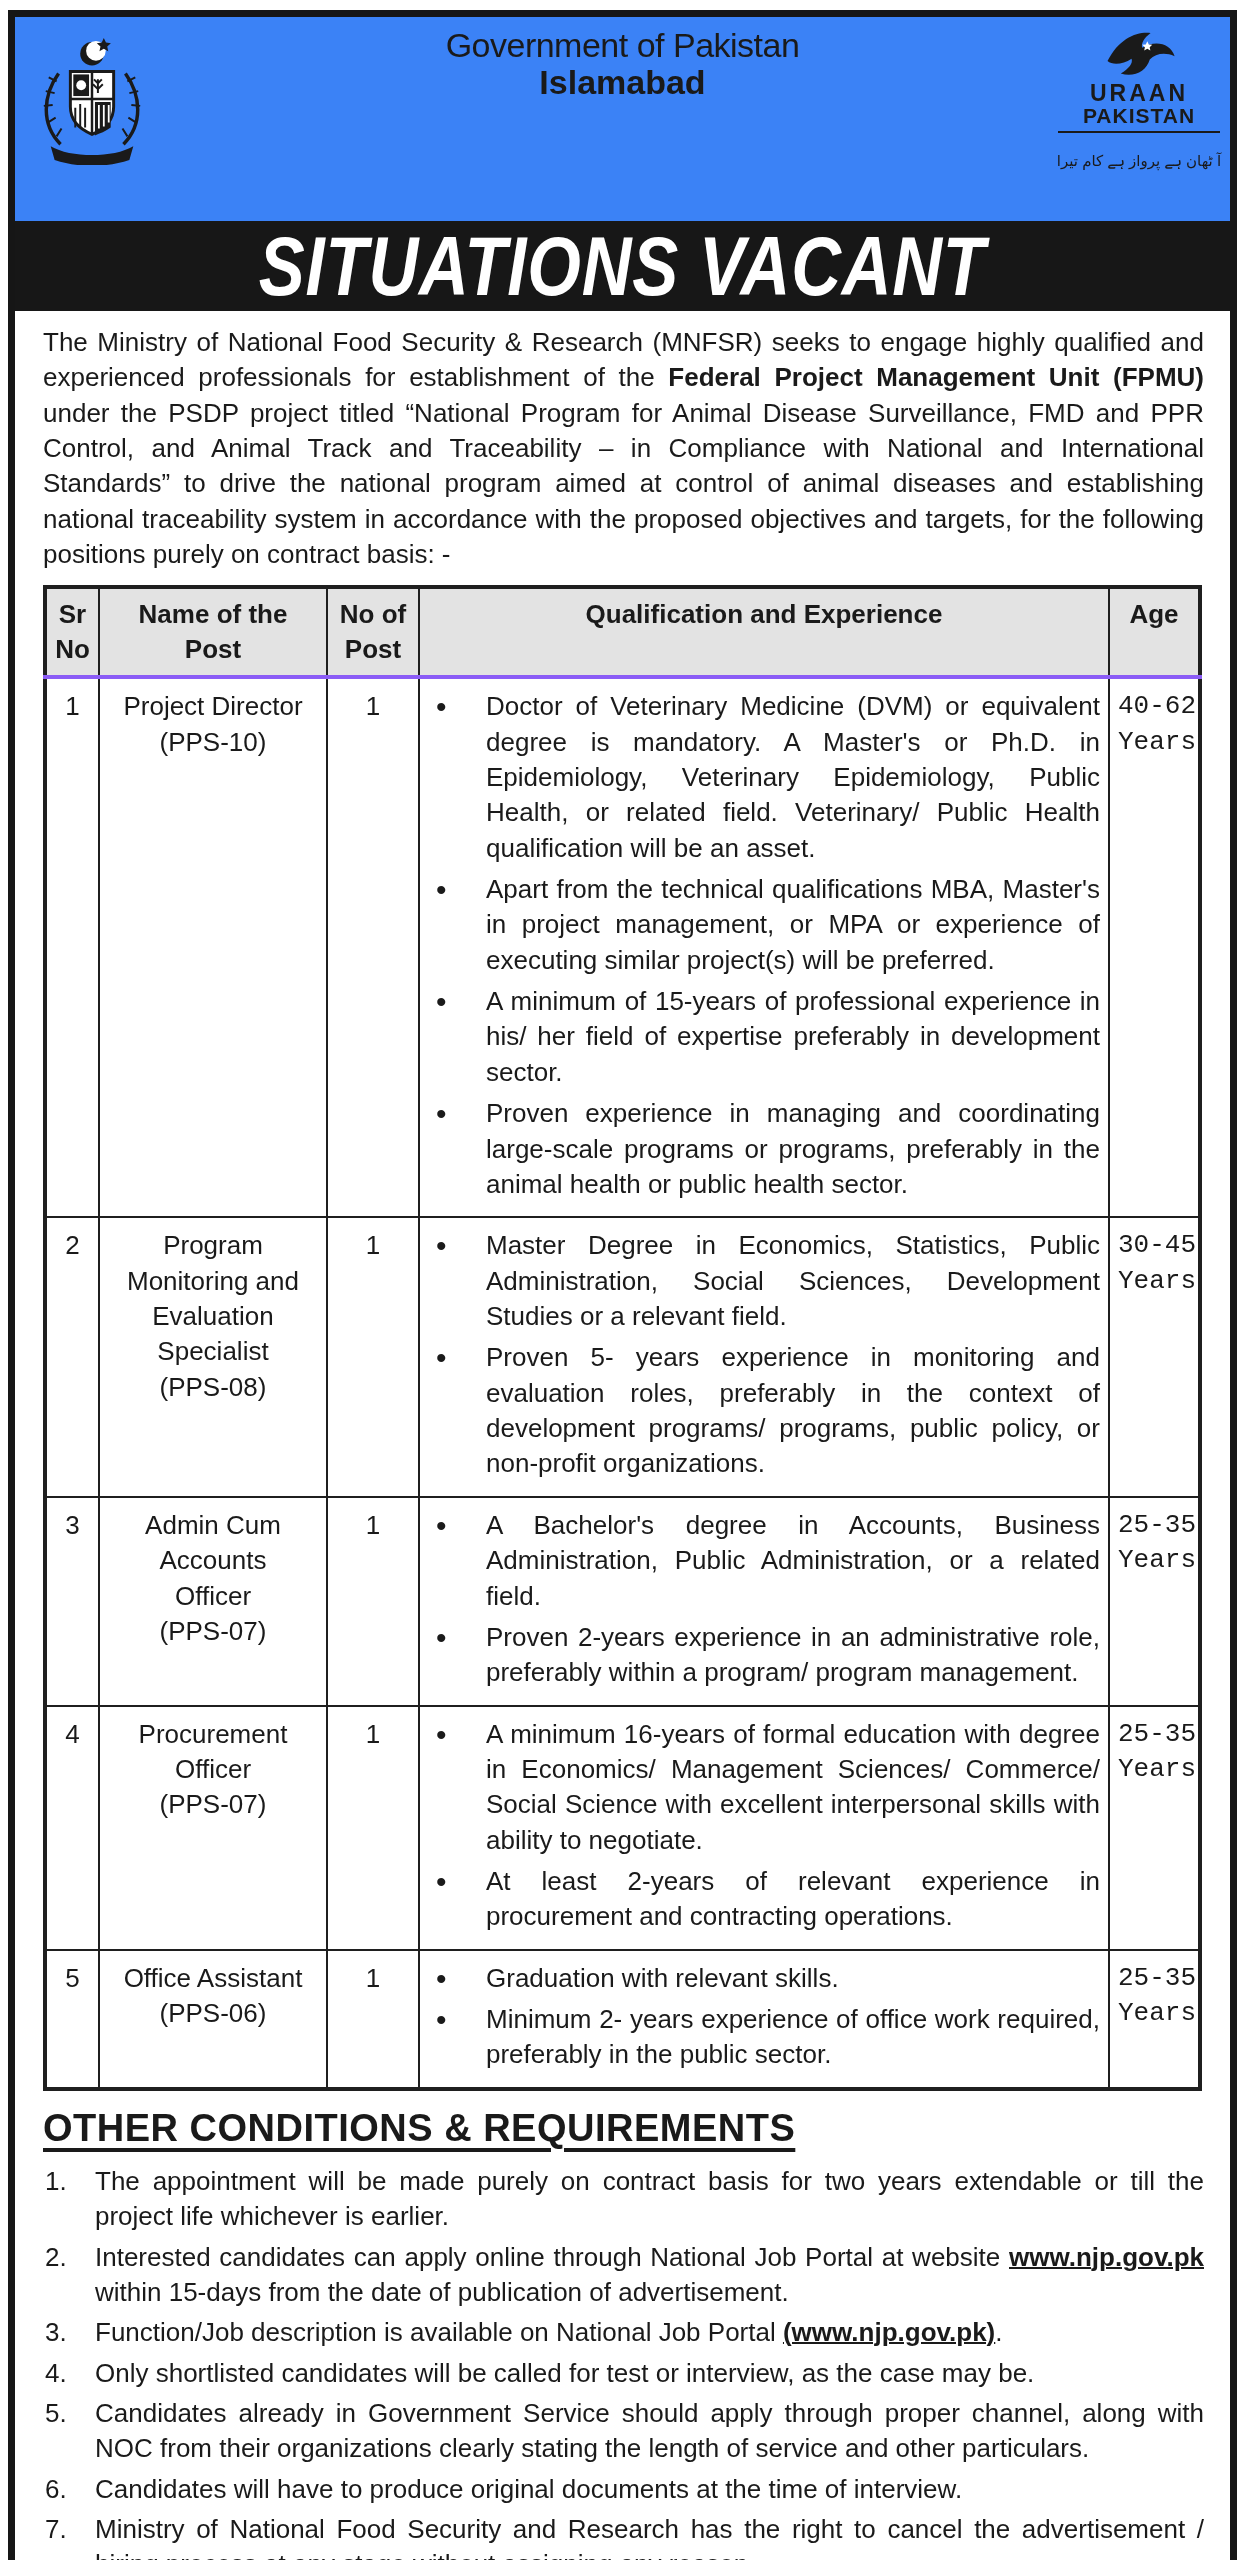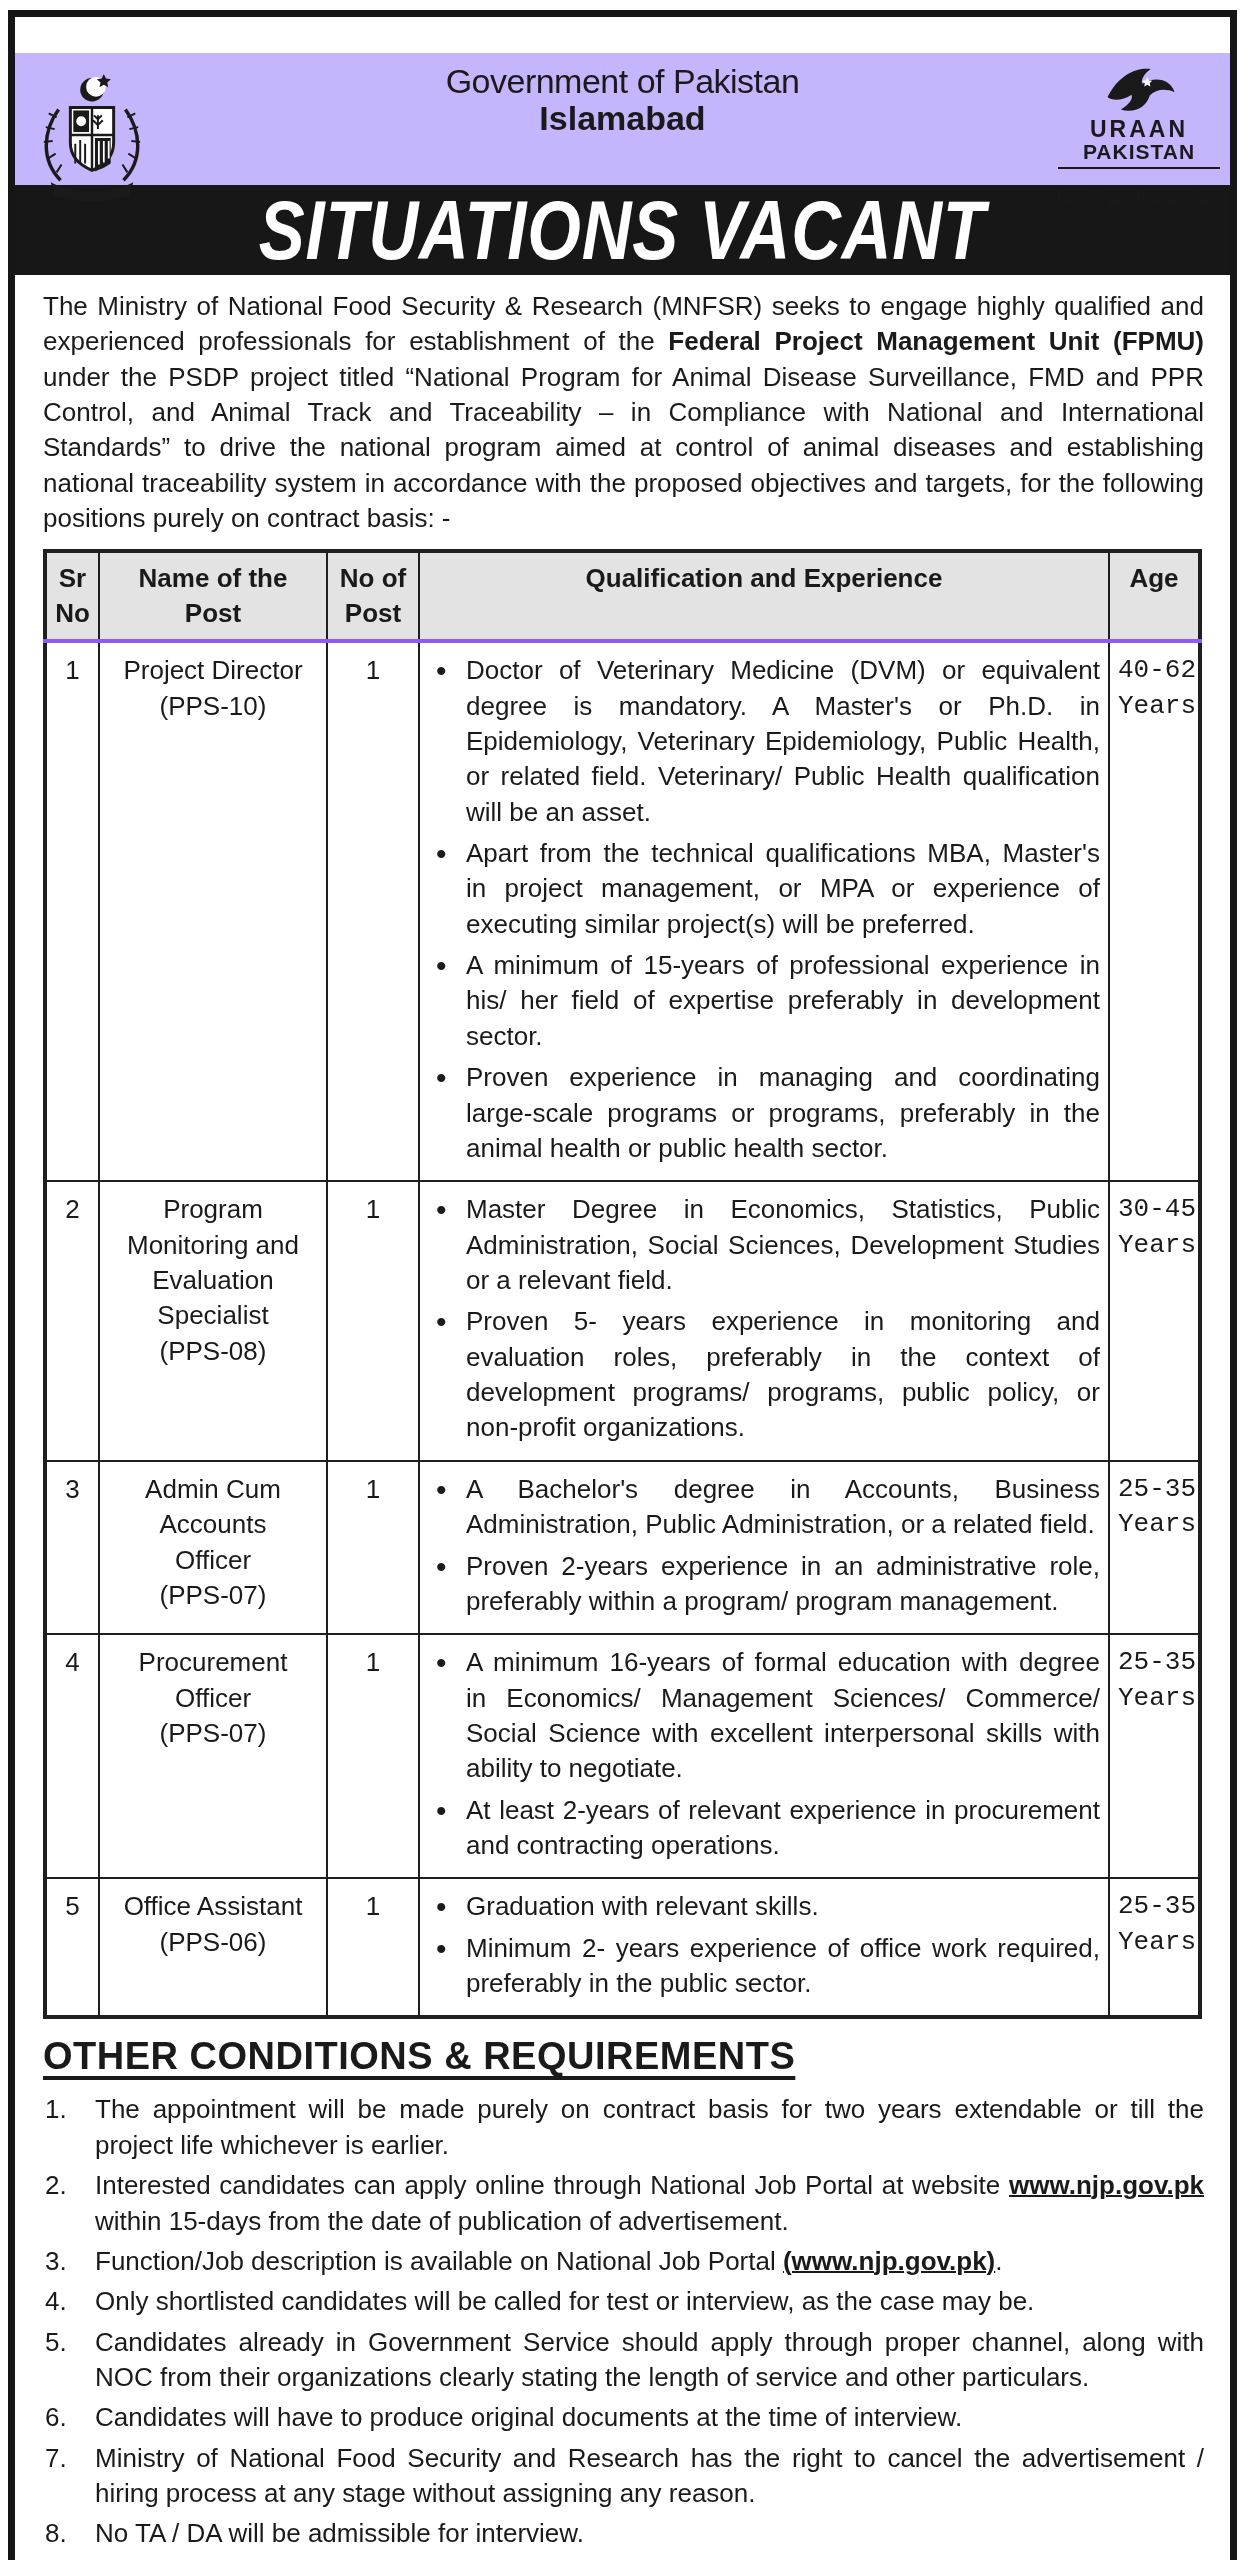--- a/index.html
+++ b/index.html
@@ -13,23 +13,22 @@
   .ad {
     position: absolute;
     left: 8px; top: 10px;
     width: 1215px;
     border: 7px solid #161616;
     background: #ffffff;
   }
   
   .masthead {
     position: relative;
-    height: 132px;
-    background: #c4b5fd;
-    margin-top: 36px;
+    height: 204px;
+    background: #3b82f6;
   }
   .emblem {
     position: absolute; left: 18px; top: 16px;
     width: 118px; height: 132px;
   }
   .masthead-text {
     text-align: center;
     padding-top: 10px;
     line-height: 1.08;
   }
@@ -86,21 +85,21 @@
   td.c-sr  { text-align: center; padding-top: 10px; }
   td.c-name{ text-align: center; padding: 10px 20px 6px; }
   td.c-name span { display: block; }
   td.c-cnt { text-align: center; padding-top: 10px; }
   td.c-age { padding: 10px 2px 4px 8px; }
   td.c-age span { display: block; font-family: Liberation Mono, monospace; }
   td.c-qual { padding: 8px 8px 8px 0; }
   ul.bullets { list-style: none; margin: 0; padding: 0; }
   ul.bullets li {
     position: relative;
-    padding-left: 46px; margin: 2px 0 6px 0;
+    padding-left: 66px; margin: 2px 0 6px 0;
     text-align: justify;
   }
   ul.bullets li::before {
     content: "\2022";
     position: absolute; left: 16px; top: -2px;
     font-size: 30px;
   }
   
   .oc-heading {
     margin: 16px 28px 10px 28px;

